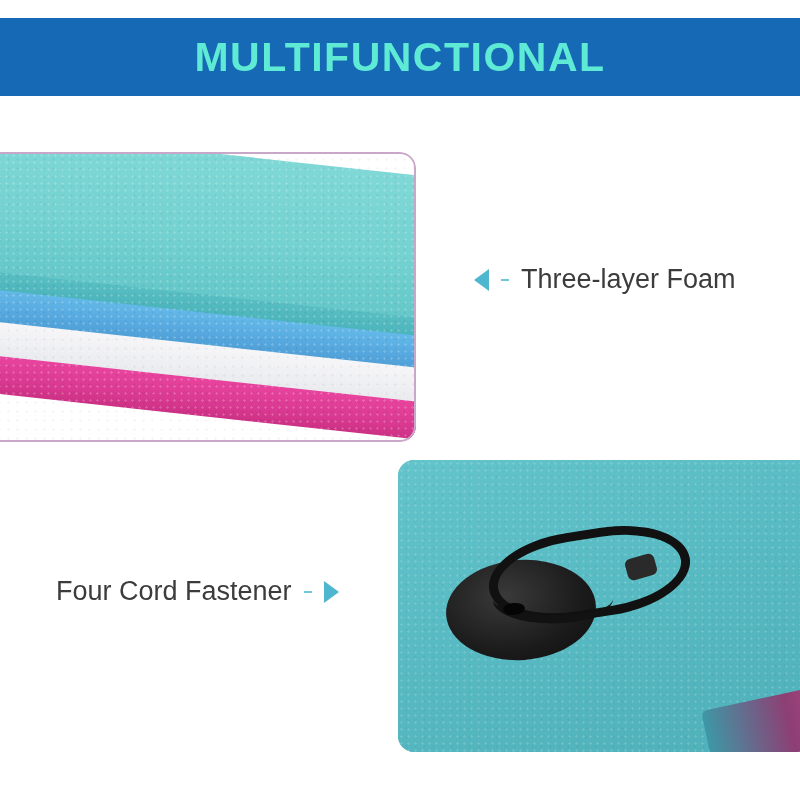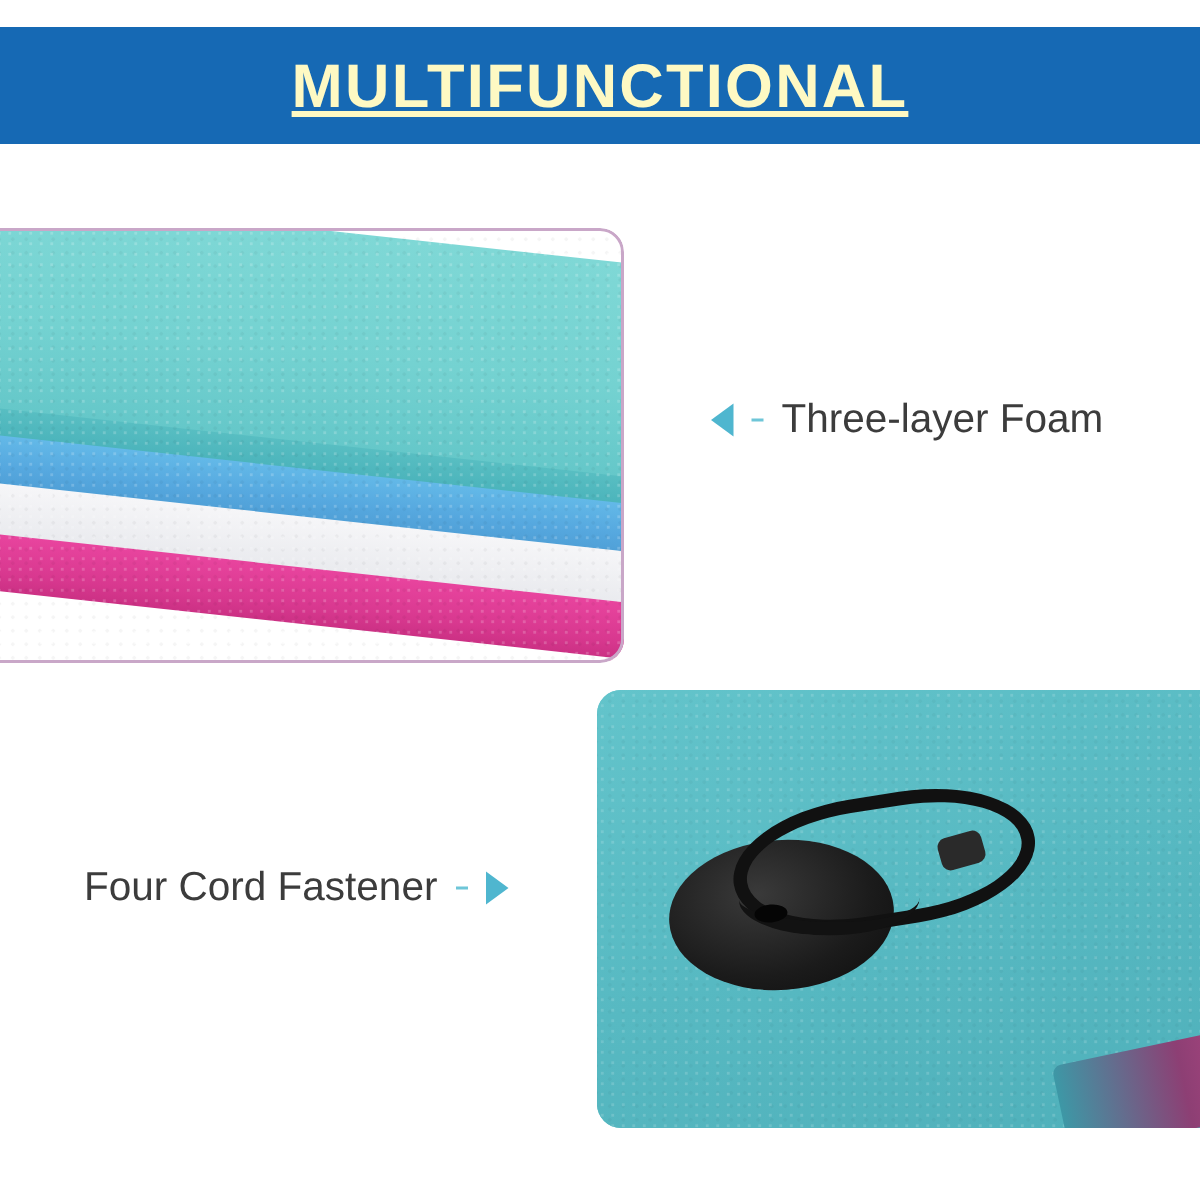--- a/index.html
+++ b/index.html
@@ -24,27 +24,26 @@
     left: 0;
     top: 18px;
     width: 800px;
     height: 78px;
     background: #1669b4;
     display: flex;
     align-items: center;
     justify-content: center;
   }
   .banner-title {
-    color: #fef9c3;
+    color: #5eead4;
     font-size: 41px;
     font-weight: bold;
     letter-spacing: 1.5px;
     font-family: "Liberation Sans", sans-serif;
     white-space: nowrap;
-    text-decoration: underline;
   }
 
   
   .photo {
     position: absolute;
     overflow: hidden;
   }
 
   
   .photo-foam {

